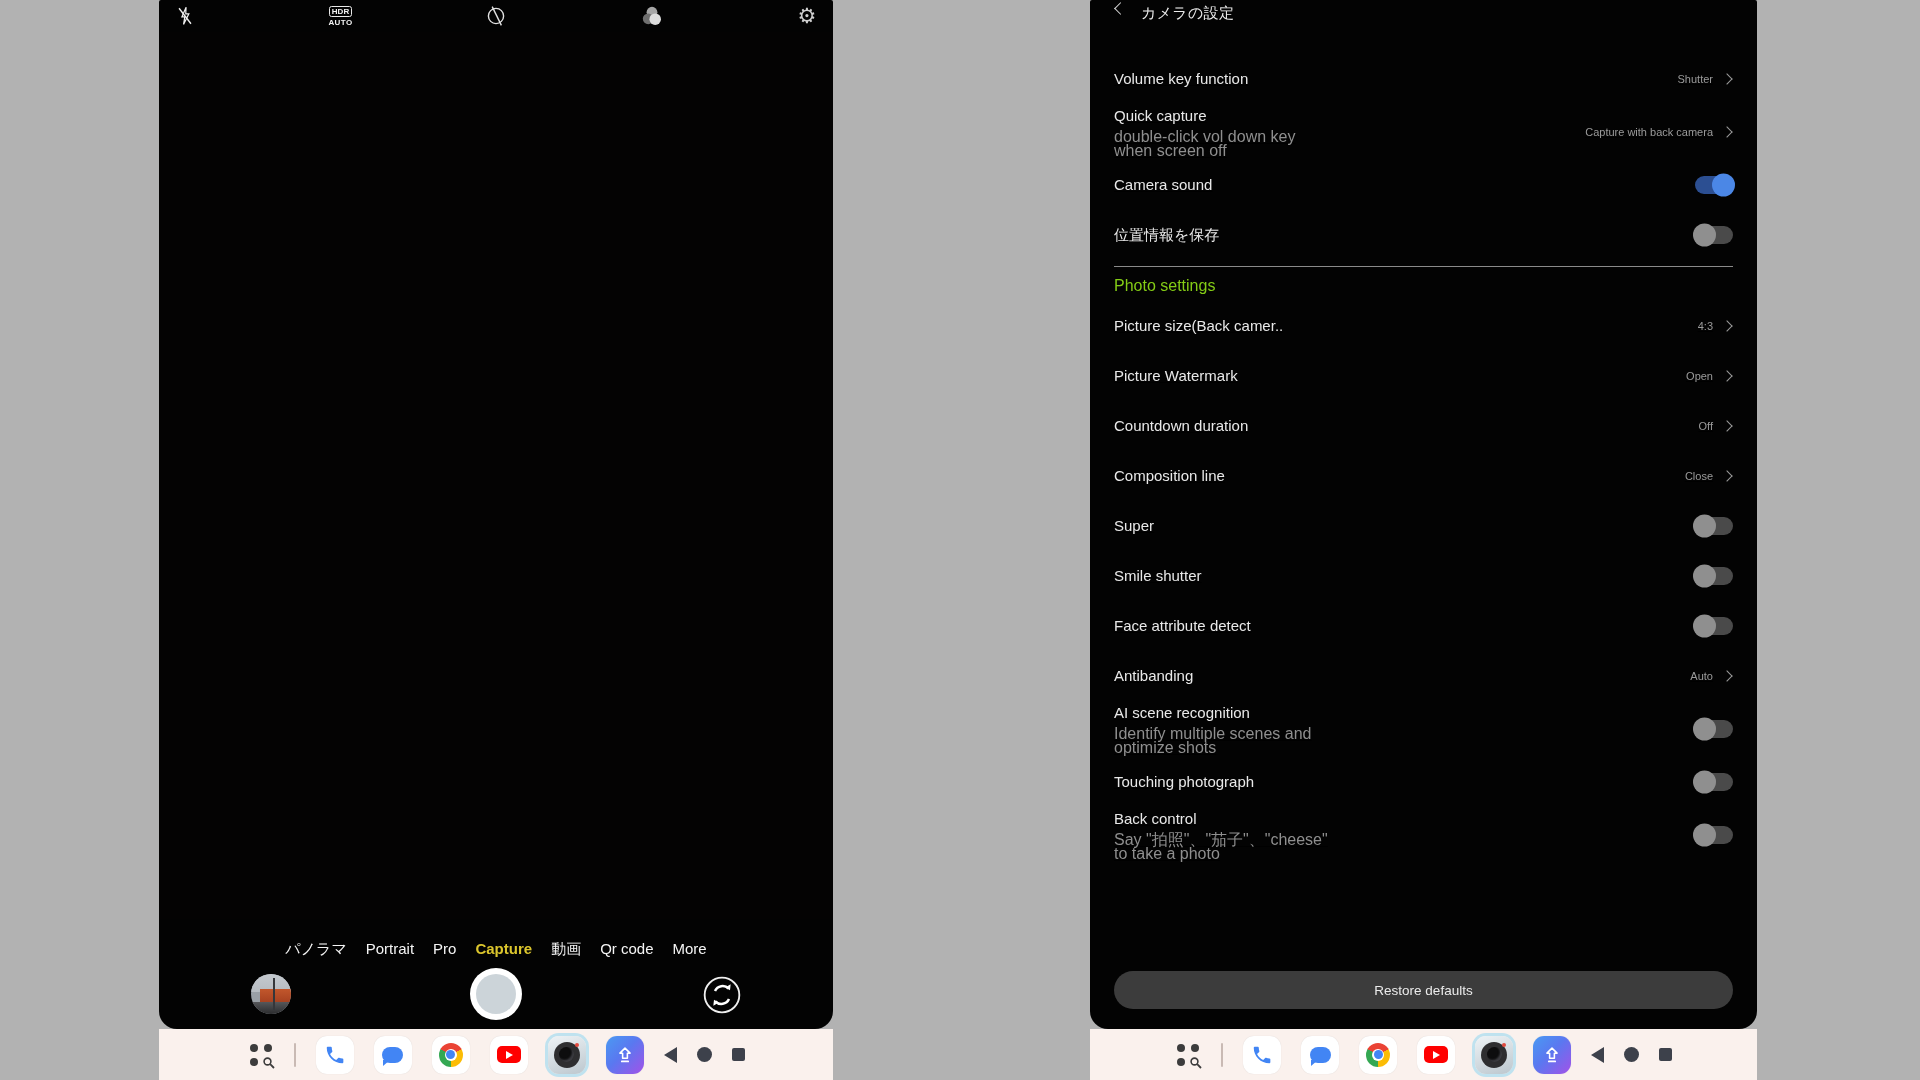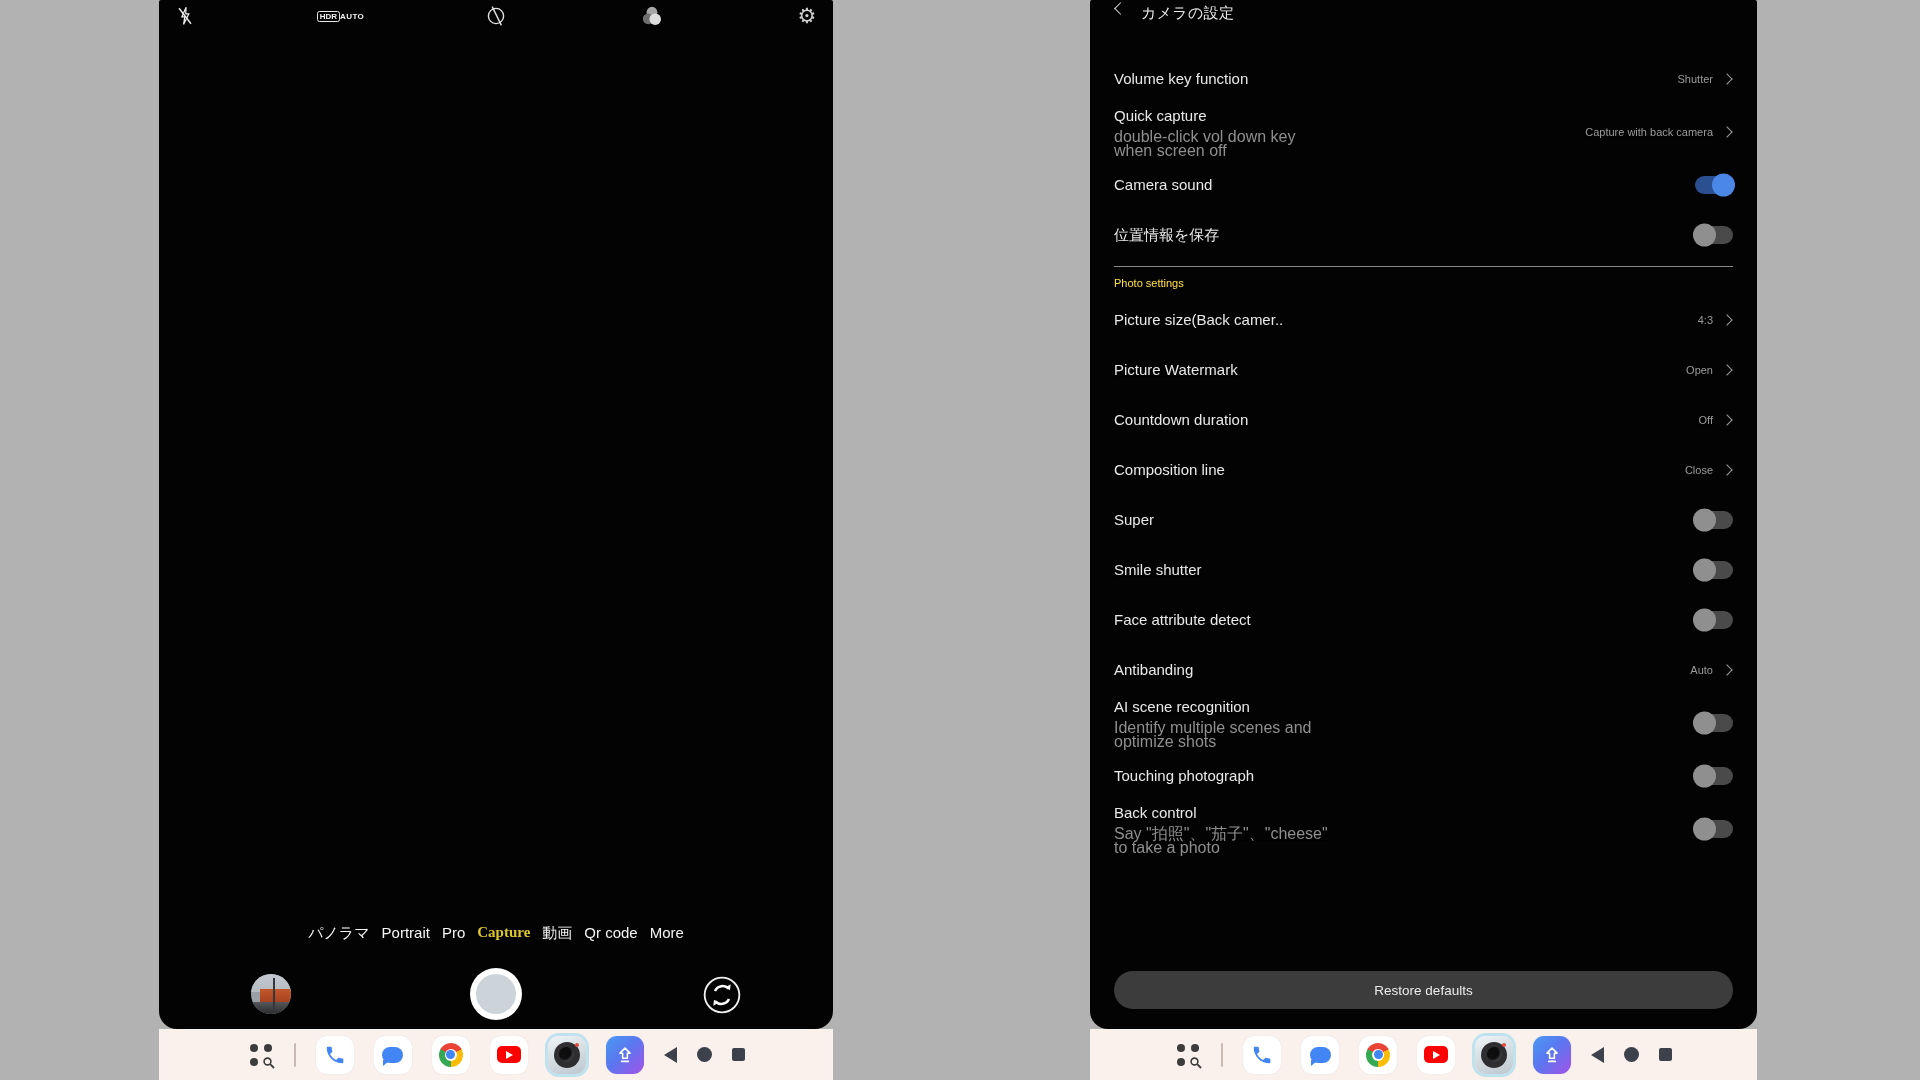--- a/index.html
+++ b/index.html
@@ -9,31 +9,31 @@
   .phone { position:absolute; top:0; height:1080px; }
   #phone-left  { left:159px; width:674px; }
   #phone-right { left:1090px; width:667px; }
 
   .app-surface { position:absolute; top:0; left:0; right:0; bottom:51px;
                  background:#030303; border-radius:2px 2px 18px 18px; overflow:hidden; }
 
   
   .cam-topbar { position:absolute; top:0; left:0; right:0; height:32px;
                 display:flex; align-items:center; justify-content:space-between; padding:0 13px; }
-  .cam-topbar .ticon { width:26px; height:26px; display:flex; align-items:center; justify-content:center; flex-direction:row; }
+  .cam-topbar .ticon { width:26px; height:26px; display:flex; align-items:center; justify-content:center; flex-direction:column; }
   .hdr-box { font-size:8px; font-weight:bold; color:#f2f2f2; border:1px solid #e8e8e8; border-radius:2.5px; padding:0px 2px; line-height:9px; }
   .hdr-auto { font-size:8px; font-weight:bold; color:#f2f2f2; letter-spacing:.4px; line-height:9px; margin-top:1px; }
   .gear-glyph { color:#cfcfcf; font-size:21px; line-height:21px; font-family:"DejaVu Sans",sans-serif; }
 
   .viewfinder { position:absolute; top:32px; left:0; right:0; bottom:110px; background:#040303; }
 
-  .mode-row { position:absolute; bottom:86px; left:0; right:0; display:flex; justify-content:center; gap:12px;
+  .mode-row { position:absolute; bottom:70px; left:0; right:0; display:flex; justify-content:center; gap:19px;
               font-size:15px; color:#f5f5f5; font-weight:400; }
   .mode-item { cursor:default; white-space:nowrap; }
-  .mode-item.active { color:#dcc62d; font-weight:bold;font-family:Liberation Serif, serif; }
+  .mode-item.active { color:#dcc62d; font-weight:bold; }
 
   .cam-controls { position:absolute; bottom:5px; left:0; right:0; height:60px; }
   .gallery-thumb { position:absolute; left:92px; top:10px; width:40px; height:40px; border-radius:50%; overflow:hidden; background:#9aa0a6; }
   .gallery-thumb .sky  { position:absolute; top:0; left:0; right:0; height:45%; background:linear-gradient(180deg,#c4c9cf,#b7bcc1); }
   .gallery-thumb .bldg { position:absolute; top:38%; left:22%; right:0; height:36%; background:linear-gradient(180deg,#c2572c,#a33f1f); }
   .gallery-thumb .road { position:absolute; bottom:0; left:0; right:0; height:30%; background:linear-gradient(180deg,#56575a,#2b2c2e); }
   .gallery-thumb .pole { position:absolute; top:10%; left:55%; width:2px; height:80%; background:#35363a; }
   .shutter { position:absolute; left:50%; top:4px; transform:translateX(-50%); width:52px; height:52px; border-radius:50%;
              background:#ffffff; display:flex; align-items:center; justify-content:center; }
   .shutter-inner { width:40px; height:40px; border-radius:50%; background:#ccd4d9; }
@@ -50,21 +50,21 @@
   .srow { display:flex; align-items:center; justify-content:space-between; min-height:50px;text-decoration:underline; }
   .srow.has-sub { min-height:56px; }
   .srow .left { display:flex; flex-direction:column; justify-content:center; max-width:300px; }
   .srow .label { color:#e9e9e9; font-size:15px; line-height:18px; }
   .srow .sub { color:#8f8f8f; font-size:16px; line-height:14px; margin-top:5px; max-width:215px; }
   .srow .right { display:flex; align-items:center; gap:10px;padding-left:16px; }
   .srow .value { color:#9b9b9b; font-size:11px; white-space:nowrap; }
   .chev { width:8px; height:8px; border-right:1.5px solid #9b9b9b; border-top:1.5px solid #9b9b9b; transform:rotate(45deg); margin-right:2px; }
 
   .sdivider { border-top:1px solid #8a8a8a; margin-top:6px; }
-  .ssection { color:#fde047; font-size:11px; padding:10px 0 6px 0; }
+  .ssection { color:#84cc16; font-size:16px; padding:10px 0 6px 0; }
 
   .toggle { width:38px; height:18px; border-radius:9px; position:relative; flex:none; }
   .toggle.off { background:#4a4a4a; }
   .toggle.on  { background:#2c4f92; }
   .toggle .knob { position:absolute; top:50%; transform:translateY(-50%); width:23px; height:23px; border-radius:50%; }
   .toggle.off .knob { left:-2px; background:#8f8f8f; }
   .toggle.on  .knob { right:-2px; background:#4b87e6; }
 
   .restore-btn { margin:12px 0 20px 0; height:38px; border-radius:20px; background:#3c3c3c; border:none;
                  color:#ebebeb; font-size:13.5px; width:100%; display:flex; align-items:center; justify-content:center;

